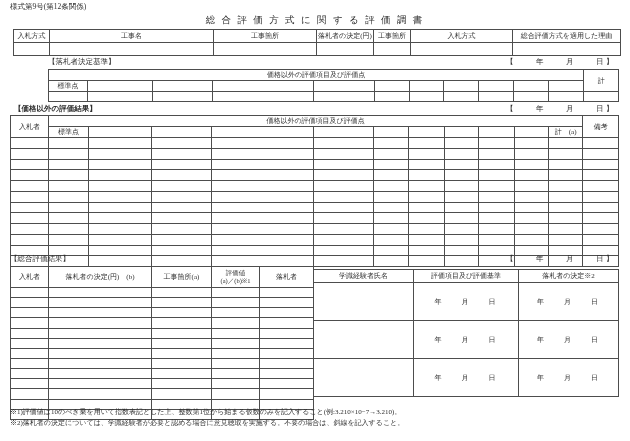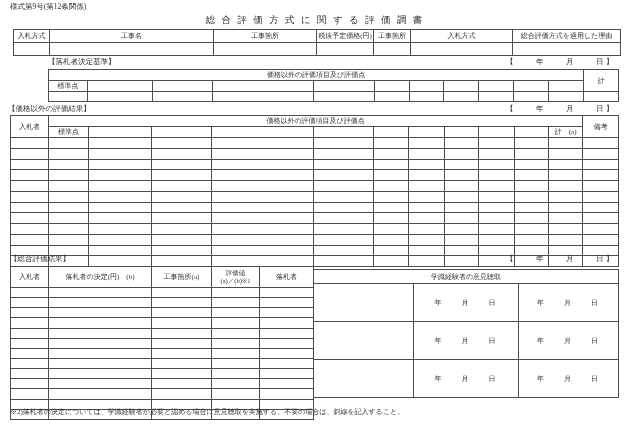--- a/index.html
+++ b/index.html
@@ -18,21 +18,21 @@
     overflow:hidden;white-space:nowrap;
   }
   .sec-label{font-size:7.5px;}
   .date-bracket{font-size:7.5px;letter-spacing:2.5px;text-align:right;}
   .hdr-table{top:29px;left:13px;}
   .hdr-table td{height:12px;}
   .s1-label{top:57px;left:48px;}
   .s1-date{top:57px;right:14px;}
   .s1-table{top:69px;left:48px;}
   .s1-table td{height:9px;}
-  .s2-label{top:104px;left:8px;}
+  .s2-label{top:104px;left:14px;font-weight:bold;}
   .s2-date{top:104px;right:14px;}
   .s2-table{top:115px;left:10px;}
   .s2-table .head td{height:10px;}
   .s3-label{top:254px;left:10px;}
   .s3-date{top:254px;right:14px;}
   .s3-table{top:266px;left:10px;}
   .s3-table .head td{height:20px;}
   .eval-head{line-height:8px;font-size:6.5px;white-space:normal;}
   .expert-box{top:269px;left:313px;}
   .expert-box .title-row td{height:13px;}
@@ -54,21 +54,21 @@
       <col style="width:57px">
       <col style="width:37px">
       <col style="width:102px">
       <col style="width:108px">
     </colgroup>
   <tbody>
       <tr>
     <td>入札方式</td>
     <td>工事名</td>
     <td>工事箇所</td>
-    <td>税抜予定価格(円)</td>
+    <td>落札者の決定(円)</td>
     <td>工事箇所</td>
     <td>入札方式</td>
     <td>総合評価方式を適用した理由</td>
   </tr>
   <tr>
     <td></td>
     <td></td>
     <td></td>
     <td></td>
     <td></td>
@@ -468,36 +468,39 @@
     </tbody>
 </table>
 
 <table class="abs expert-box" style="width:305px;">
   <colgroup>
       <col style="width:100px">
       <col style="width:105px">
       <col style="width:100px">
     </colgroup>
   <tbody>
-      <tr class="title-row">
-    <td colspan="3">学識経験者の意見聴取</td>
+  <tr class="sub-row">
+    <td>学識経験者氏名</td>
+    <td>評価項目及び評価基準</td>
+    <td>落札者の決定※2</td>
   </tr>
   <tr class="block-row">
     <td></td>
     <td>年　　月　　日</td>
     <td>年　　月　　日</td>
   </tr>
   <tr class="block-row">
     <td></td>
     <td>年　　月　　日</td>
     <td>年　　月　　日</td>
   </tr>
   <tr class="block-row">
     <td></td>
     <td>年　　月　　日</td>
     <td>年　　月　　日</td>
   </tr>
 </tbody>
   </table>
 
 <div class="abs notes">
+  <div>※1)評価値は10のべき乗を用いて指数表記とした上、整数第1位から始まる仮数のみを記入すること(例:3.210×10−7→3.210)。</div>
   <div>※2)落札者の決定については、学識経験者が必要と認める場合に意見聴取を実施する。不要の場合は、斜線を記入すること。</div>
 </div>
 
 </body></html>

